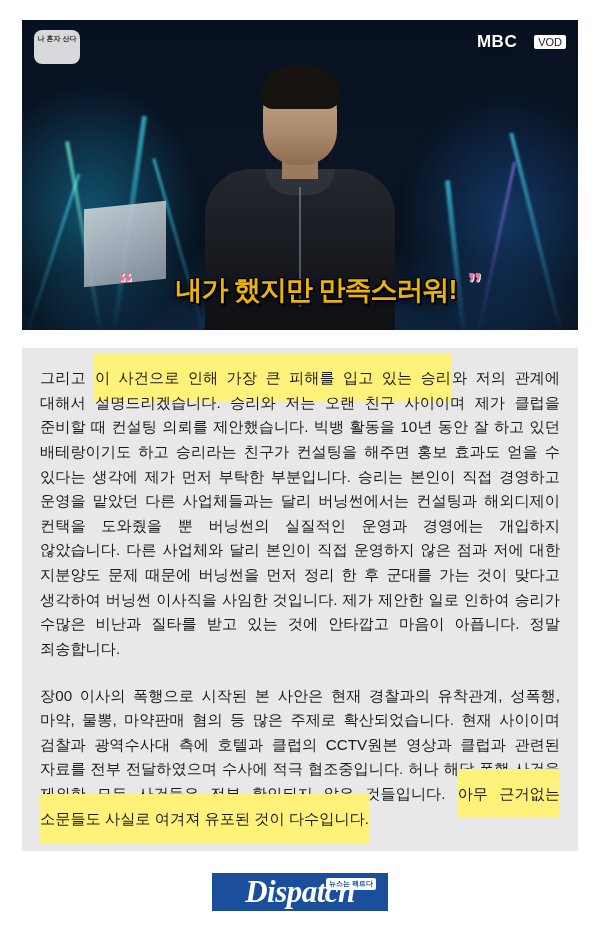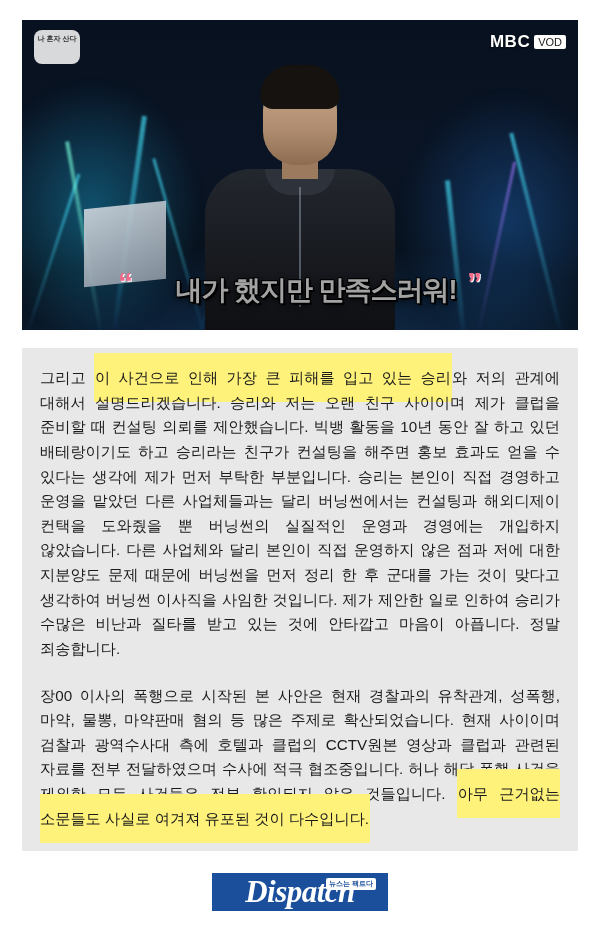--- a/index.html
+++ b/index.html
@@ -141,21 +141,21 @@
     text-align: center;
     padding-top: 4px;
     box-sizing: border-box;
     font-weight: bold;
   }
   .mbc-vod {
     position: absolute;
     right: 12px; top: 12px;
     display: flex;
     align-items: center;
-    gap: 4px;
+    gap: 17px;
   }
   .mbc-text {
     color: #ffffff;
     font-size: 17px;
     font-weight: bold;
     letter-spacing: .5px;
     text-shadow: 0 1px 2px rgba(0,0,0,.6);
   }
   .vod-text {
     background: #ffffff;
@@ -163,21 +163,21 @@
     font-size: 11px;
     font-weight: normal;
     padding: 1px 4px;
     border-radius: 2px;
   }
   .subtitle {
     position: absolute;
     left: 0; right: 0;
     bottom: 22px;
     text-align: center;
-    color: #a3a3a3;
+    color: #eab308;
     font-size: 27px;
     font-weight: bold;
     letter-spacing: -1px;
     text-shadow:
       2px 2px 0 #000,
       -1px -1px 0 #000,
       1px -1px 0 #000,
       -1px 1px 0 #000,
       0 3px 6px rgba(0,0,0,.8);
     margin-left: 32px;

